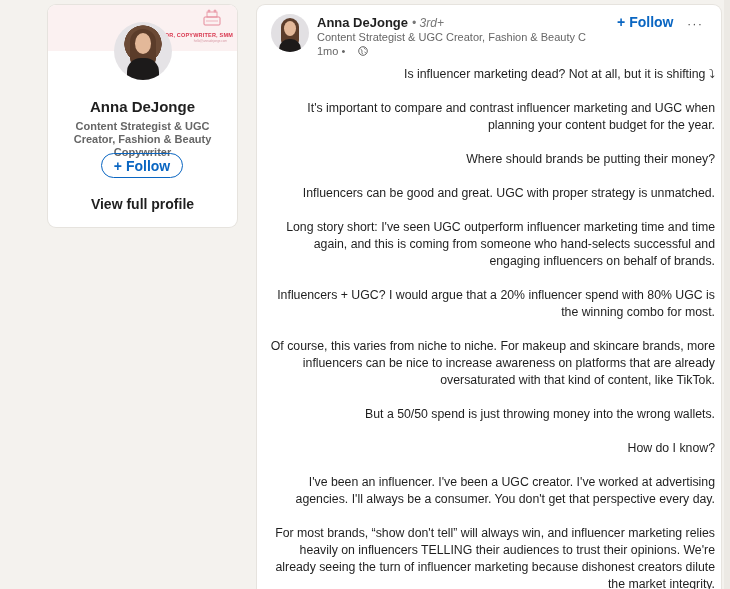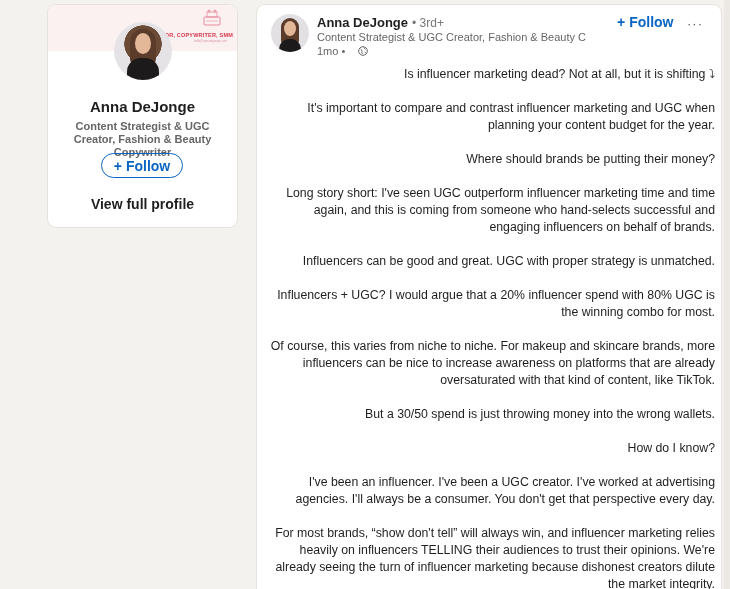--- a/index.html
+++ b/index.html
@@ -72,21 +72,21 @@
   }
   .post-avatar {
     position:absolute; left:14px; top:9px; width:38px; height:38px; border-radius:50%;
     background:#e2e0e3; overflow:hidden;
   }
   .post-avatar .hair { position:absolute; left:10px; top:4px; width:18px; height:26px; border-radius:9px 9px 4px 4px; background:#5b3c2a; }
   .post-avatar .face { position:absolute; left:13px; top:7px; width:12px; height:15px; border-radius:50%; background:#e3b899; }
   .post-avatar .body-shape { position:absolute; left:8px; top:25px; width:22px; height:16px; border-radius:10px 10px 0 0; background:#1c1a1a; }
   .author-line { position:absolute; left:60px; top:10px; font-size:13px; display:flex; align-items:baseline; gap:4px; }
   .author-name { font-weight:bold; color:#1f1f1f; }
-  .author-degree { color:#777; font-size:12px; }
+  .author-degree { color:#777; font-size:12px;font-style:italic; }
   .author-headline { position:absolute; left:60px; top:26px; font-size:11px; color:#666; width:270px; white-space:nowrap; overflow:hidden; }
   .post-time { position:absolute; left:60px; top:40px; font-size:11px; color:#666; display:flex; align-items:center; gap:13px; }
   .globe { width:10px; height:10px; }
   .follow-link {
     position:absolute; left:360px; top:9px; font-size:14px; font-weight:bold; color:#0a66c2;
     display:flex; align-items:center; gap:4px; cursor:pointer;
   }
   .more-btn { position:absolute; left:430px; top:11px; font-size:13px; color:#555; letter-spacing:1px; cursor:pointer; }
   .post-body { position:absolute; left:13px; top:61px; width:445px; font-size:12.3px; line-height:17px; color:#1f1f1f; }
   .post-body p { margin:0 0 17px 0;text-align:right; }
@@ -141,24 +141,24 @@
   </div>
   <div class="follow-link">
     <span>+</span>
     <span>Follow</span>
   </div>
   <div class="more-btn">···</div>
   <div class="post-body">
     <p>Is influencer marketing dead? Not at all, but it is shifting ⤵</p>
     <p>It's important to compare and contrast influencer marketing and UGC when planning your content budget for the year.</p>
     <p>Where should brands be putting their money?</p>
+    <p>Influencers can be good and great. UGC with proper strategy is unmatched.</p>
     <p>Long story short: I've seen UGC outperform influencer marketing time and time again, and this is coming from someone who hand-selects successful and engaging influencers on behalf of brands.</p>
-    <p>Influencers can be good and great. UGC with proper strategy is unmatched.</p>
     <p>Influencers + UGC? I would argue that a 20% influencer spend with 80% UGC is the winning combo for most.</p>
     <p>Of course, this varies from niche to niche. For makeup and skincare brands, more influencers can be nice to increase awareness on platforms that are already oversaturated with that kind of content, like TikTok.</p>
-    <p>But a 30/50 spend is just throwing money into the wrong wallets.</p>
+    <p>But a 50/50 spend is just throwing money into the wrong wallets.</p>
     <p>How do I know?</p>
     <p>I've been an influencer. I've been a UGC creator. I've worked at advertising agencies. I'll always be a consumer. You don't get that perspective every day.</p>
     <p>For most brands, “show don't tell” will always win, and influencer marketing relies heavily on influencers TELLING their audiences to trust their opinions. We're already seeing the turn of influencer marketing because dishonest creators dilute the market integrity.</p>
   </div>
 </div>
 
 <div class="scroll-edge"></div>
 
 </body></html>

